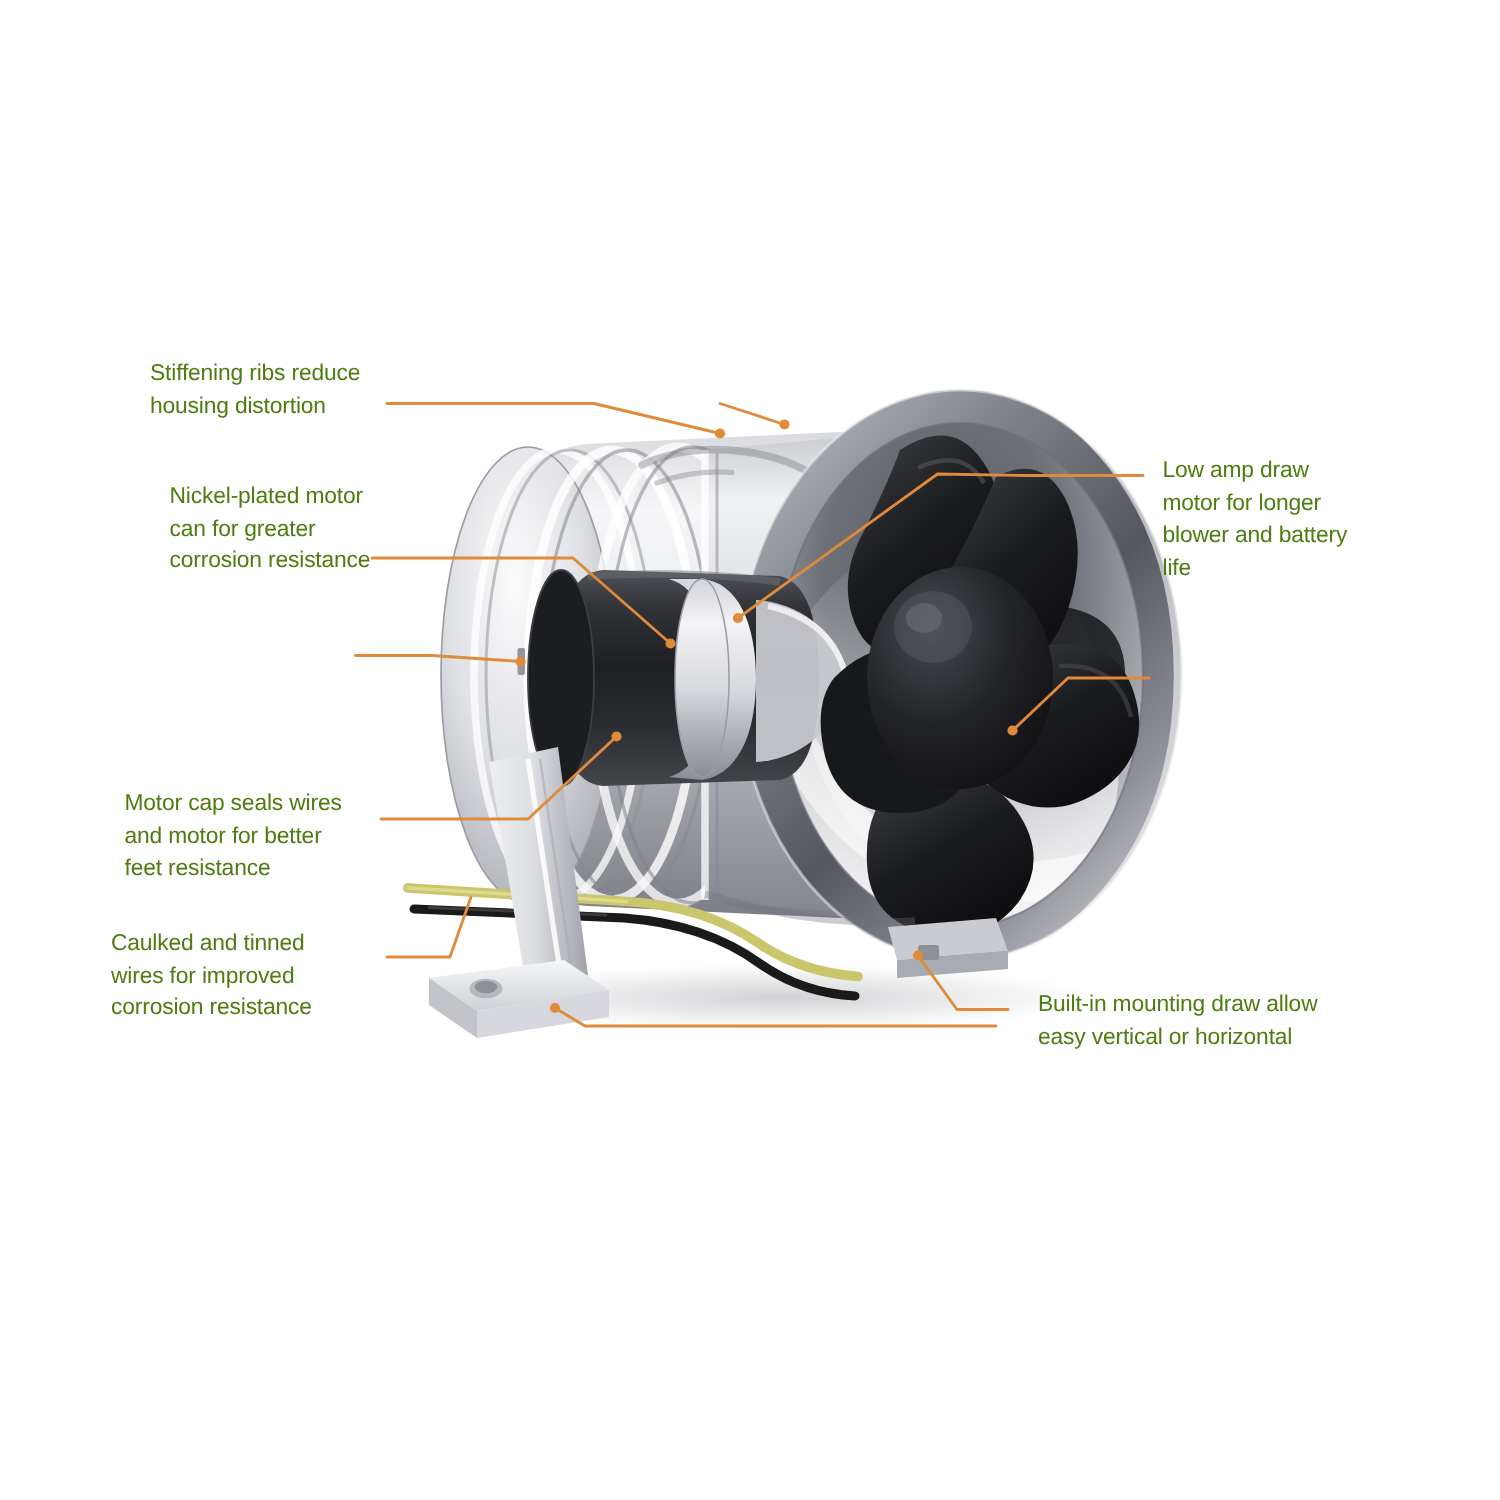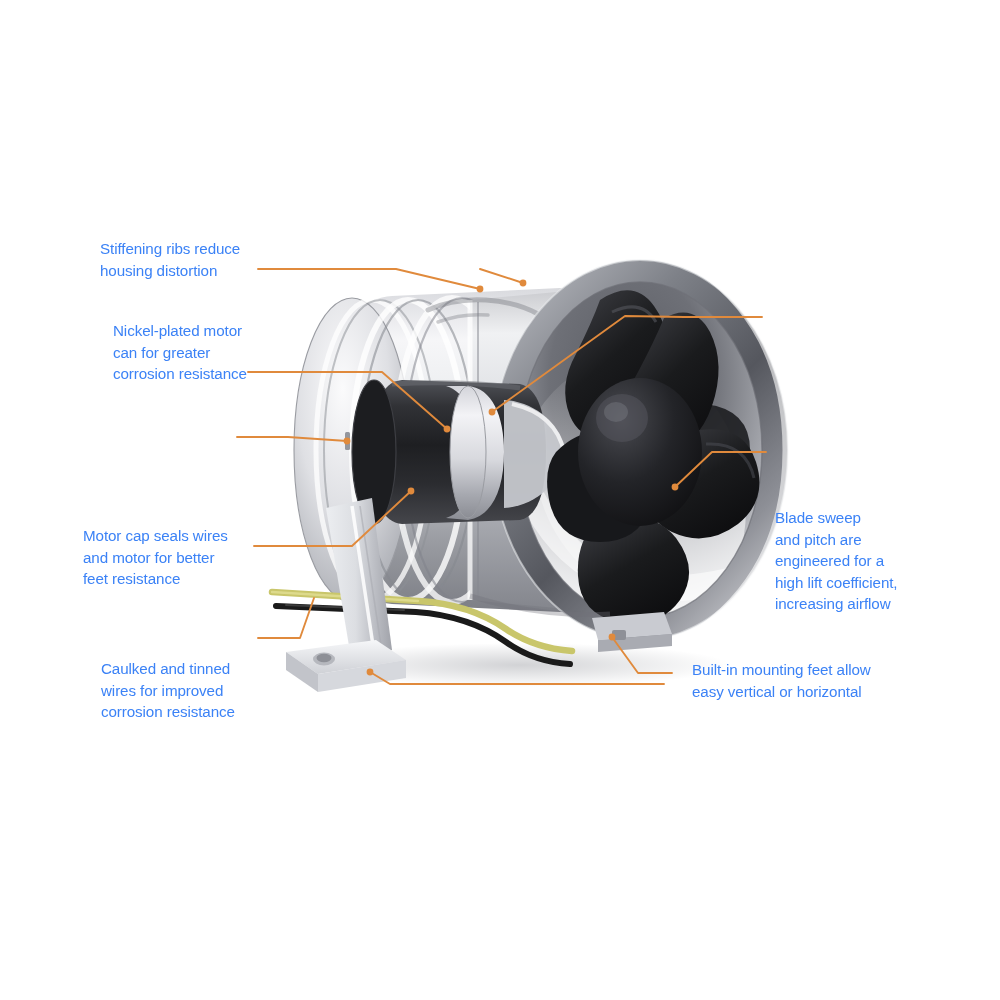--- a/index.html
+++ b/index.html
@@ -8,21 +8,21 @@
     width:1000px;height:1000px;
     background:#ffffff;
     font-family:"Liberation Sans","DejaVu Sans",sans-serif;
     overflow:hidden;
   }
   #stage{position:relative;width:1000px;height:1000px;background:#fff;}
 
   
   .callout{
     position:absolute;
-    color:#3b82f6;
+    color:#4d7c0f;
     font-size:15.2px;
     line-height:21.5px;
     font-weight:400;
     letter-spacing:-0.1px;
     white-space:pre-line;
     font-stretch:condensed;
   }
   .callout.right{text-align:left;}
   .callout.left{text-align:left;}
 
@@ -355,28 +355,27 @@
 
   <div class="callout left" style="left:93px;top:320px;width:190px;margin-left:20px;">Nickel-plated motor
 can for greater
 corrosion resistance</div>
 
 
   <div class="callout left" style="left:83px;top:525px;width:200px;">Motor cap seals wires
 and motor for better
 feet resistance</div>
 
-  <div class="callout left" style="left:101px;top:618px;width:195px;margin-top:40px;">Caulked and tinned
+  <div class="callout left" style="left:74px;top:618px;width:195px;">Caulked and tinned
 wires for improved
 corrosion resistance</div>
 
-
-
-  <div class="callout right" style="left:775px;top:507px;width:165px;">Blade sweep
-and pitch are
-engineered for a
-high lift coefficient,
-increasing airflow</div>
-
-  <div class="callout right" style="left:692px;top:659px;width:225px;">Built-in mounting feet allow
+  <div class="callout right" style="left:775px;top:303px;width:165px;">Low amp draw
+motor for longer
+blower and battery
+life</div>
+
+
+
+  <div class="callout right" style="left:692px;top:659px;width:225px;">Built-in mounting draw allow
 easy vertical or horizontal</div>
 
 </div>
 
 </body></html>

